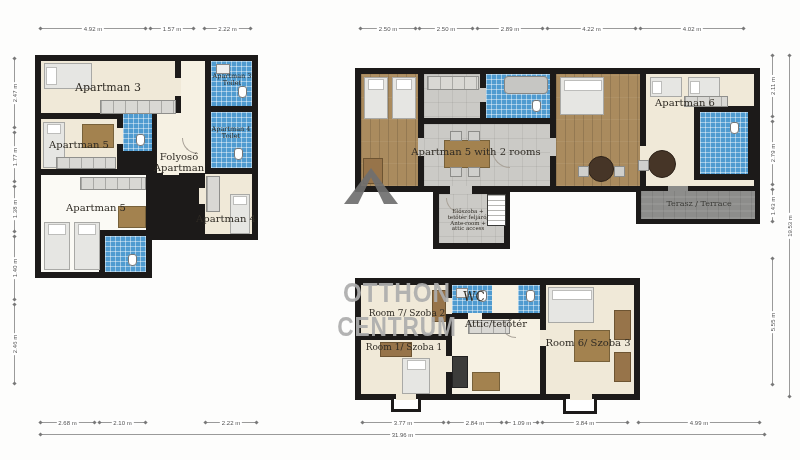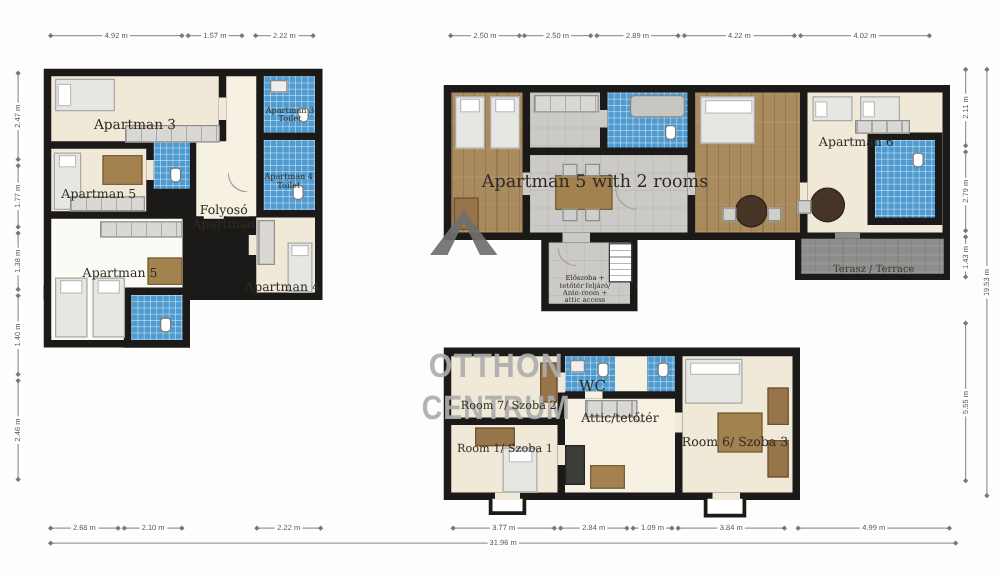--- a/index.html
+++ b/index.html
@@ -37,21 +37,21 @@
   .wcb{position:absolute;width:7px;height:10px;background:#fff;border:1px solid #777;border-radius:3px 3px 4px 4px;}
   .snk{position:absolute;background:#eee;border:1px solid #888;}
   .chair{position:absolute;background:#cfcfcc;border:1px solid #8c8c89;}
   .rnd{position:absolute;background:#463527;border-radius:50%;border:1px solid #2c2118;}
   .dark{position:absolute;background:#3c3c3a;border:1px solid #222;}
   .stairs{position:absolute;background:repeating-linear-gradient(0deg,#fff 0 4px,#b6b6b3 4px 5px);border:1px solid #3a3a38;}
   .gap{position:absolute;}
   .arc{position:absolute;border:1px solid #a9a298;border-right:none;border-top:none;border-radius:0 0 0 100%;}
   
   .rlbl{position:absolute;transform:translate(-50%,-50%);white-space:nowrap;color:#2f2b24;
-        text-align:center;z-index:6;line-height:1.06;margin-top:12px;}
+        text-align:center;z-index:6;line-height:1.06;}
   
   .wm{position:absolute;color:rgba(172,172,172,.92);font-family:"Liberation Sans",sans-serif;
       font-weight:bold;z-index:5;transform:translate(-50%,-50%);letter-spacing:1px;}
   .roof{position:absolute;background:#6f6f6f;z-index:5;opacity:.92;
         clip-path:polygon(0% 100%,50% 0%,100% 100%,74% 100%,50% 26%,26% 100%);}
   
   .dh,.dv{position:absolute;z-index:7;}
   .dh{border-top:1px solid #9a9a9a;height:0;}
   .dv{border-left:1px solid #9a9a9a;width:0;}
   .dh::before,.dh::after,.dv::before,.dv::after{content:"";position:absolute;width:3px;height:3px;background:#787878;transform:rotate(45deg);}
@@ -175,21 +175,21 @@
         <div class="pil" style="left:1px;top:3px;width:8px;height:11px"></div>
       </div>
     <div class="bed" style="left:688px;top:77px;width:30px;height:18px;z-index:3">
         <div class="pil" style="left:1px;top:3px;width:8px;height:11px"></div>
       </div>
     <div class="cnt" style="left:684px;top:96px;width:42px;height:9px;z-index:3"></div>
     <div class="rnd" style="left:648px;top:150px;width:26px;height:26px;z-index:3"></div>
     <div class="chair" style="left:638px;top:160px;width:9px;height:9px;z-index:3"></div>
     <div class="wcb" style="left:730px;top:122px;z-index:4"></div>
 
-    <div class="rlbl" style="left:476px;top:134px;font-size:14px">Apartman 5 with 2 rooms</div>
+    <div class="rlbl" style="left:476px;top:152px;font-size:10px">Apartman 5 with 2 rooms</div>
     <div class="rlbl" style="left:685px;top:103px;font-size:10px">Apartman 6</div>
     <div class="rlbl" style="left:699px;top:204px;font-size:8px;color:#3a3a36">Terasz / Terrace</div>
     <div class="rlbl" style="left:468px;top:221px;font-size:5.5px">
       <span>Előszoba +</span><br><span>tetőtér feljáró/</span><br><span>Ante-room +</span><br><span>attic access</span>
     </div>
   </div>
 
   <div>
     <div class="wall" style="left:355px;top:278px;width:285px;height:122px"></div>
     <div class="wall" style="left:391px;top:396px;width:30px;height:16px"></div>

